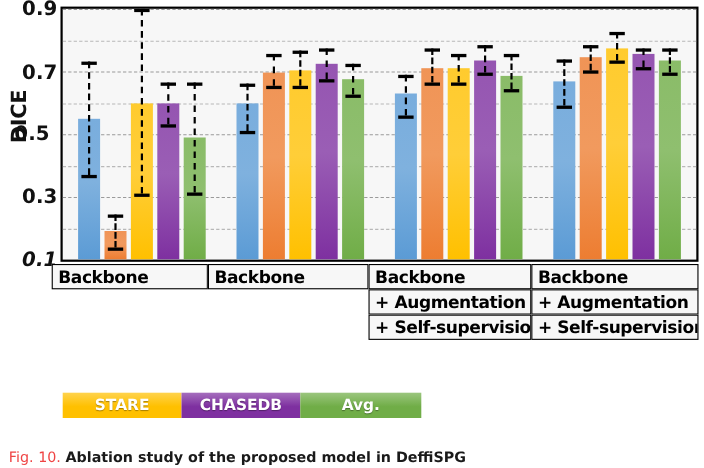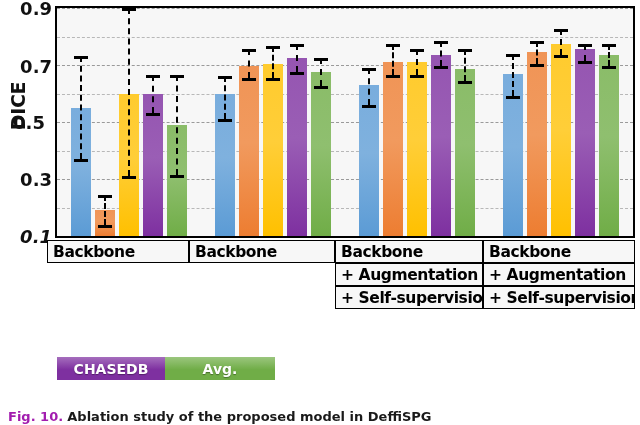--- a/index.html
+++ b/index.html
@@ -172,22 +172,22 @@
     position: absolute;
     left: 8px;
     top: 409px;
     width: 632px;
     font-size: 13px;
     color: #1a1a1a;
     white-space: nowrap;
     overflow: hidden;
   }
   #caption .figno {
-    color: #a21caf;
-    font-weight: bold;
+    color: #ef4444;
+    font-weight: normal;
   }
   #caption .cap-body { font-weight: bold; }
 </style>
 </head>
 <body>
 
 <div id="root">
 
   <div id="ylabel">DICE</div>
   <div id="yticks">
@@ -356,20 +356,21 @@
       </div>
       <div class="tcol" style="left: 436px; width: 152px; height: 92px;">
         <div class="tcell" style="top: 0px; height: 23px;">Backbone</div>
         <div class="tcell" style="top: 23px; height: 23px;">+ Augmentation</div>
         <div class="tcell" style="top: 46px; height: 23px;">+ Self-supervision</div>
       </div>
     </div>
 
   <div id="legend">
     <div class="legrow" id="legrow2" style="top:23px">
+        <div class="legitem" style="width: 108px; background: linear-gradient(rgb(255, 211, 77) 0%, rgb(255, 192, 0) 55%, rgb(255, 192, 0) 100%);">STARE</div>
         <div class="legitem" style="width: 108px; background: linear-gradient(rgb(165, 110, 189) 0%, rgb(126, 48, 160) 55%, rgb(126, 48, 160) 100%);">CHASEDB</div>
         <div class="legitem" style="width: 110px; background: linear-gradient(rgb(155, 198, 126) 0%, rgb(112, 173, 71) 55%, rgb(112, 173, 71) 100%);">Avg.</div>
       </div>
   </div>
 
   <div id="caption">
     <span class="figno">Fig. 10.</span>
     <span class="cap-body">Ablation study of the proposed model in DeffiSPG</span>
   </div>
 

